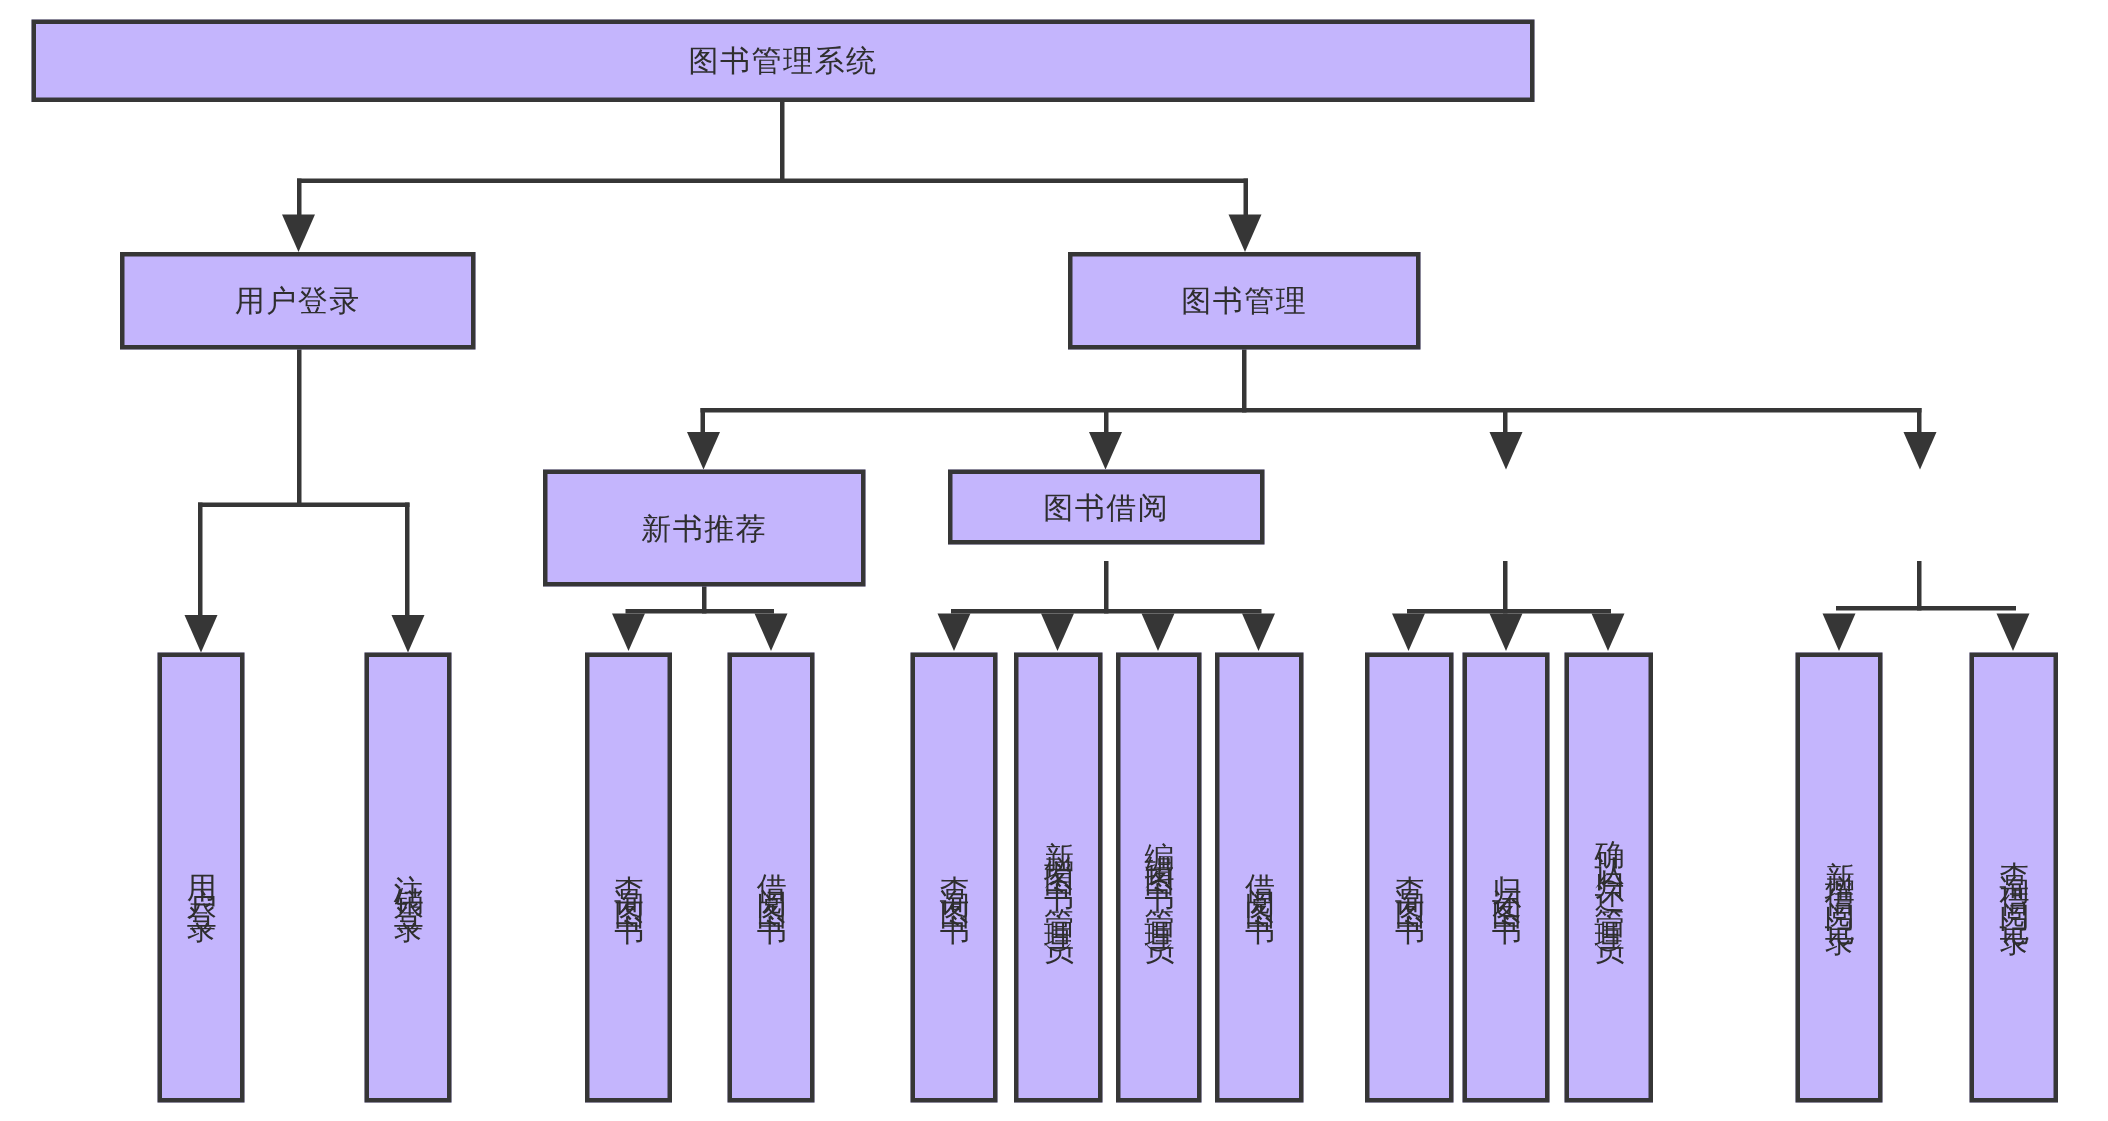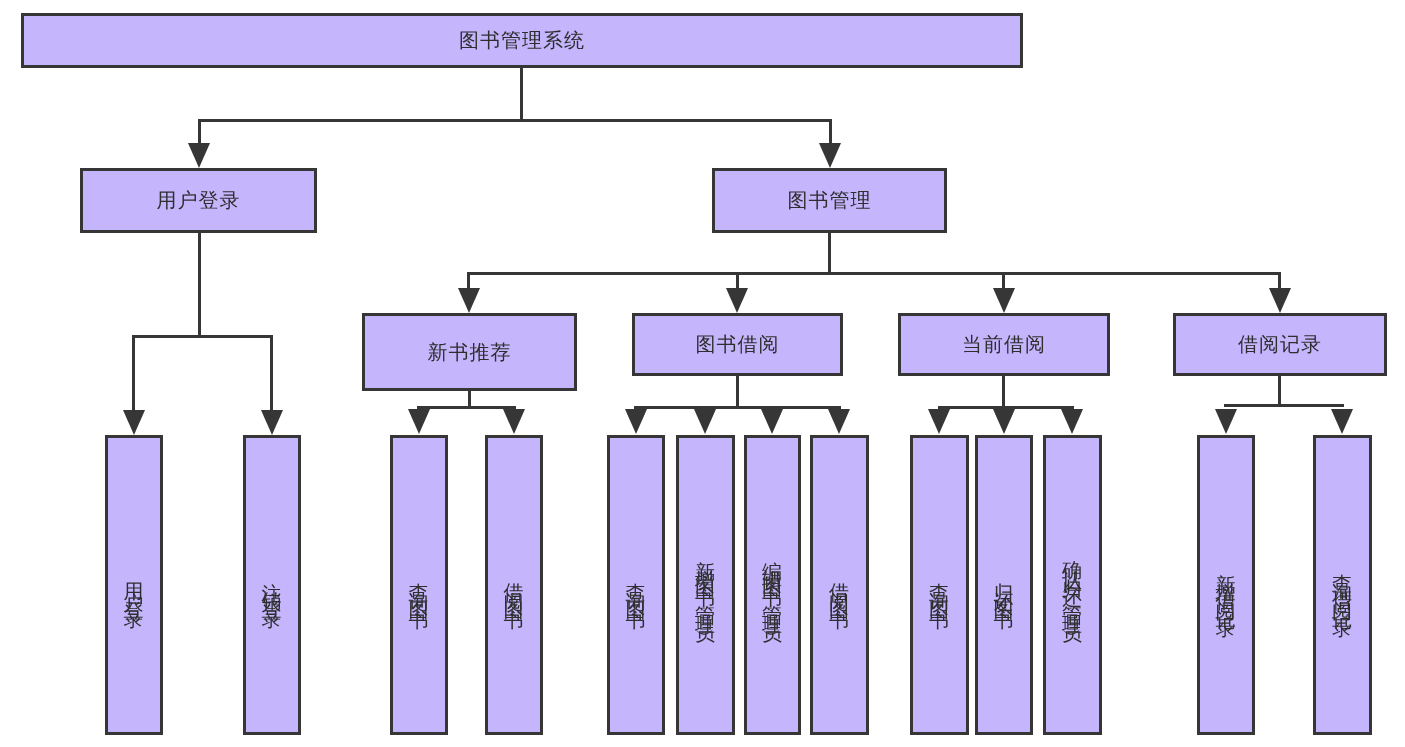--- a/index.html
+++ b/index.html
@@ -59,21 +59,21 @@
     opacity:.9;
     white-space:nowrap;
     z-index:10;
     letter-spacing:.5px;
   }
   
   .n-root{left:21px;top:13px;width:1002px;height:55px;}
   .n-ul{left:80px;top:168px;width:237px;height:65px;}
   .n-bm{left:712px;top:168px;width:235px;height:65px;}
   .n-xs{left:362px;top:313px;width:215px;height:78px;}
-  .n-ts{left:632px;top:313px;width:211px;height:63px;}
+  .n-ts{left:632px;top:313px;width:211px;height:50px;}
   .n-dq{left:898px;top:313px;width:212px;height:63px;}
   .n-jy{left:1173px;top:313px;width:214px;height:63px;}
 </style>
 </head>
 <body>
 
 <div class="stage">
 
   <i class="ln" style="left:520px;top:66px;width:3px;height:56px"></i>
   <i class="ln" style="left:198px;top:119px;width:634px;height:3px"></i>
@@ -136,27 +136,21 @@
   </div>
 
   <div class="box n-xs">
     <span class="hlabel">新书推荐</span>
   </div>
 
   <div class="box n-ts">
     <span class="hlabel">图书借阅</span>
   </div>
 
-  <div class="box n-dq">
-    <span class="hlabel">当前借阅</span>
-  </div>
 
-  <div class="box n-jy">
-    <span class="hlabel">借阅记录</span>
-  </div>
 
   <div class="box leaf" style="left:105px;width:58px">
     <span class="vtext">用户登录</span>
   </div>
   <div class="box leaf" style="left:243px;width:58px">
     <span class="vtext">注销登录</span>
   </div>
 
   <div class="box leaf" style="left:390px;width:58px">
     <span class="vtext">查询图书</span>

